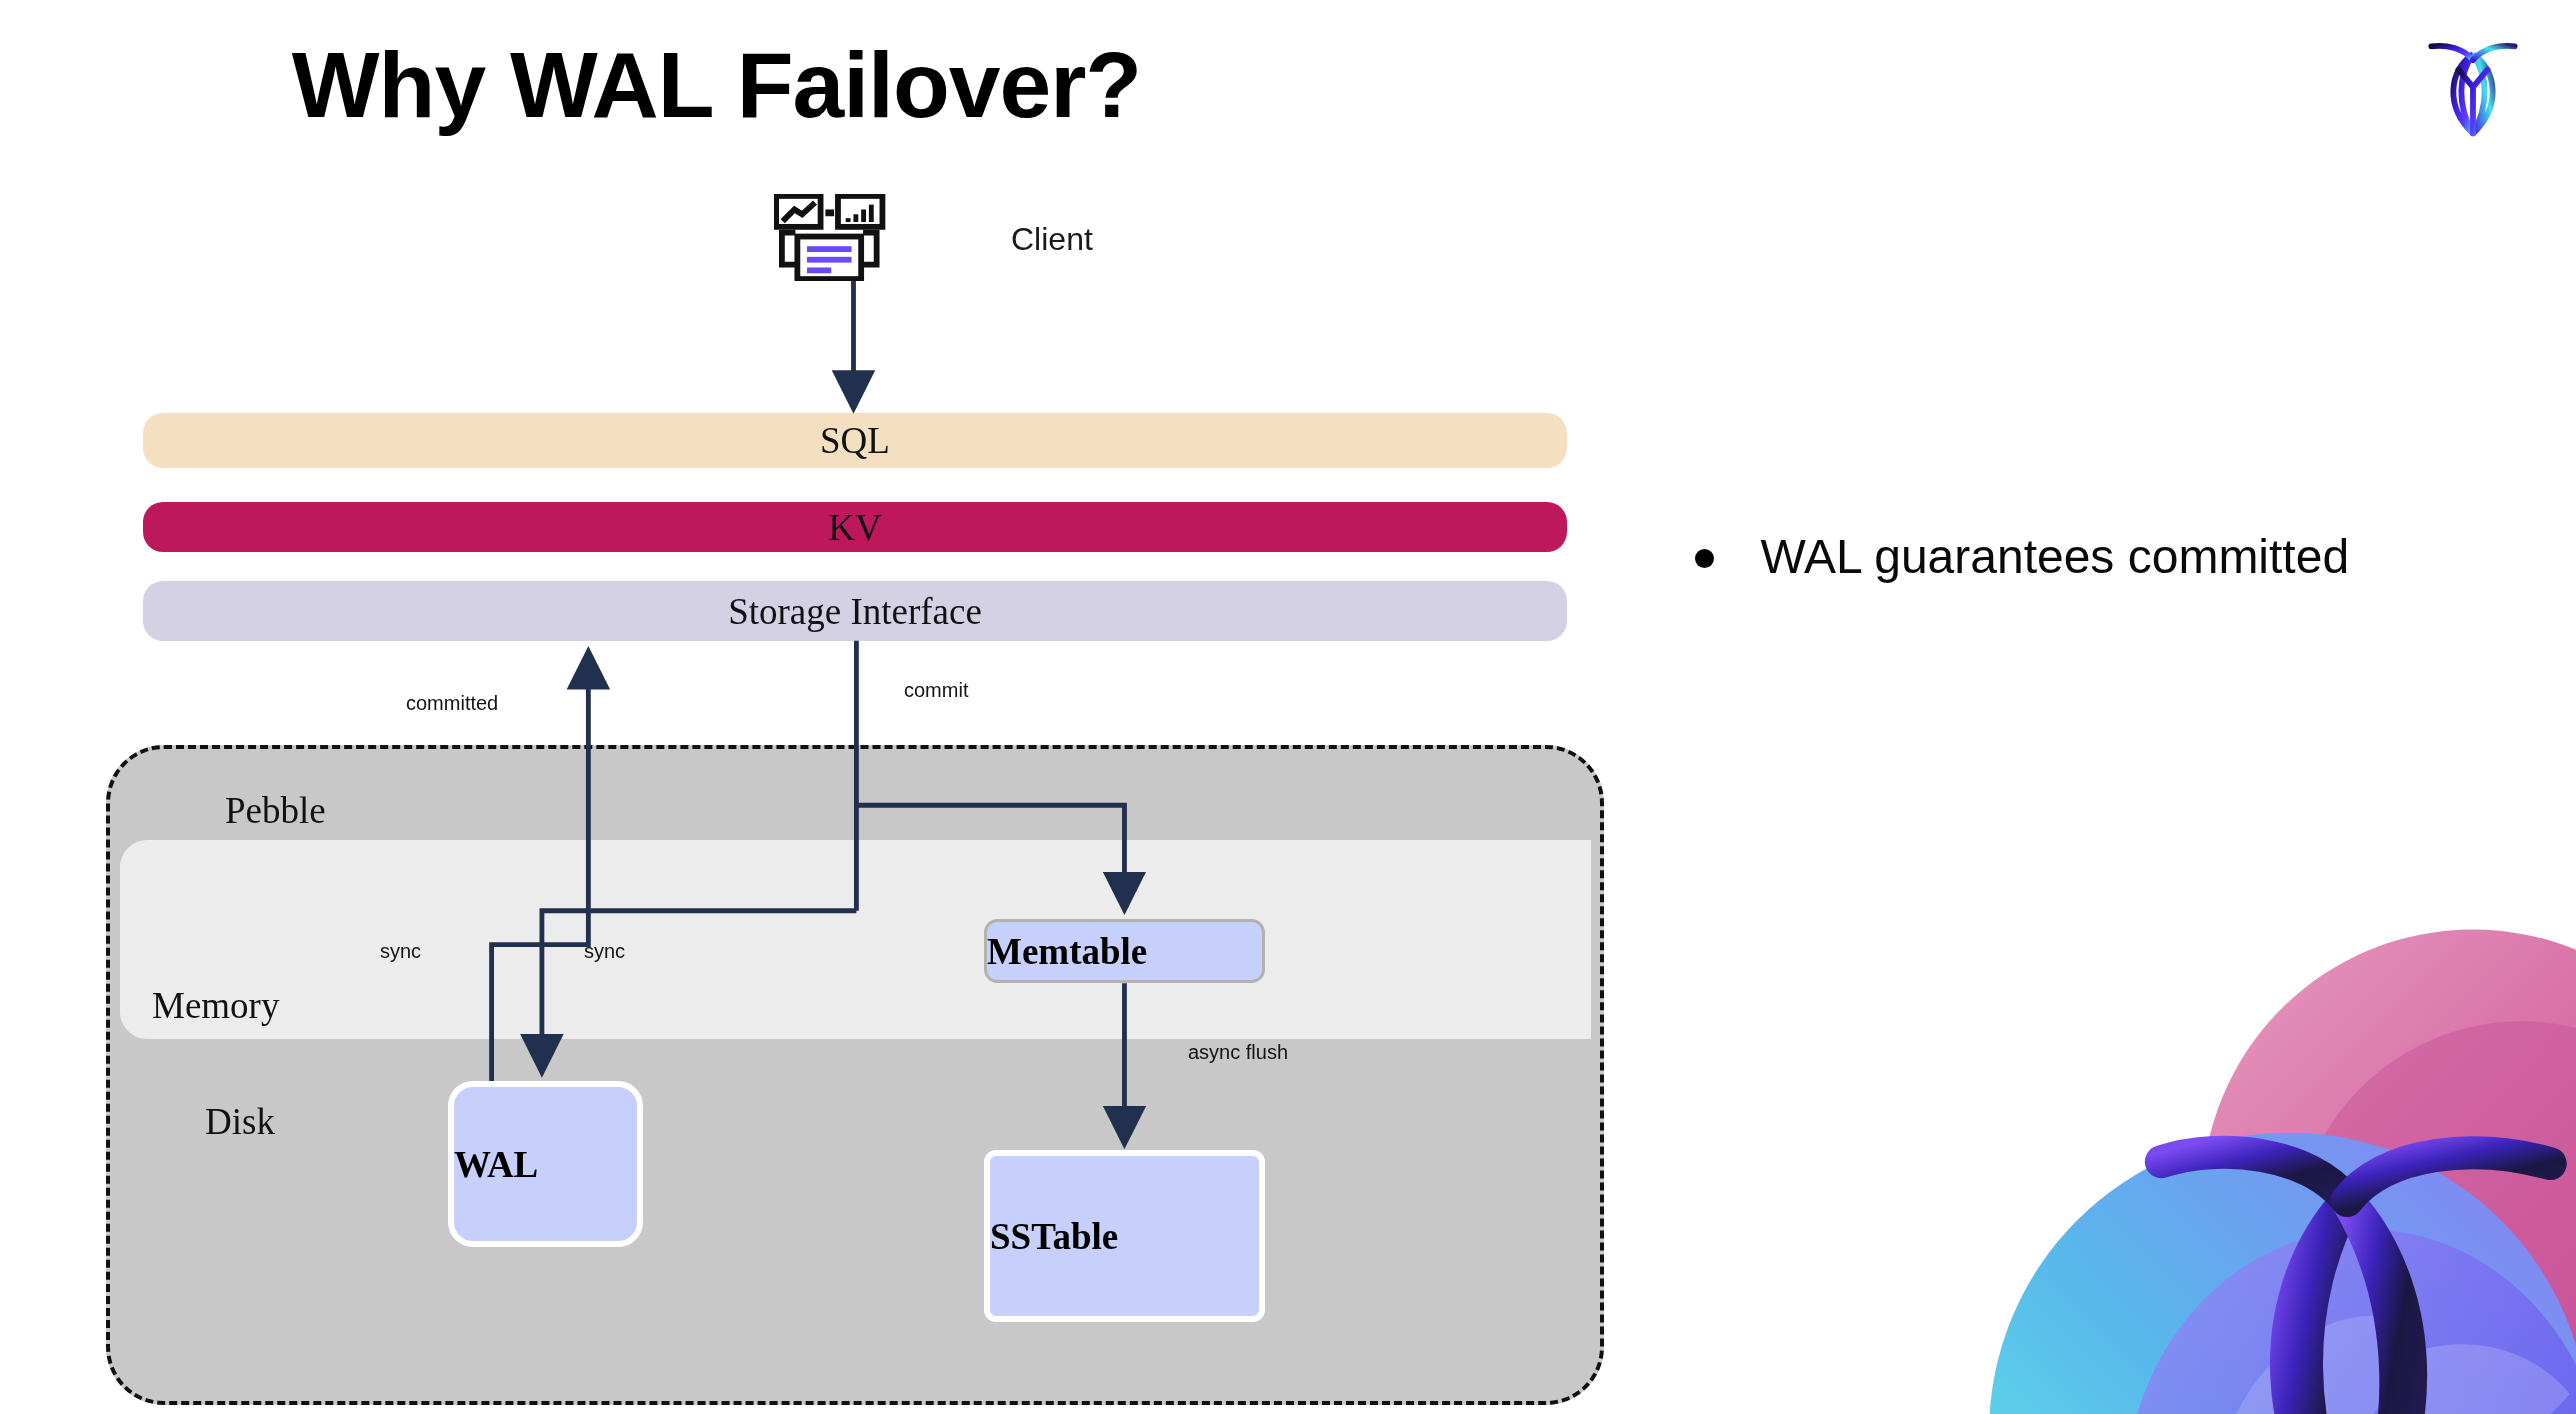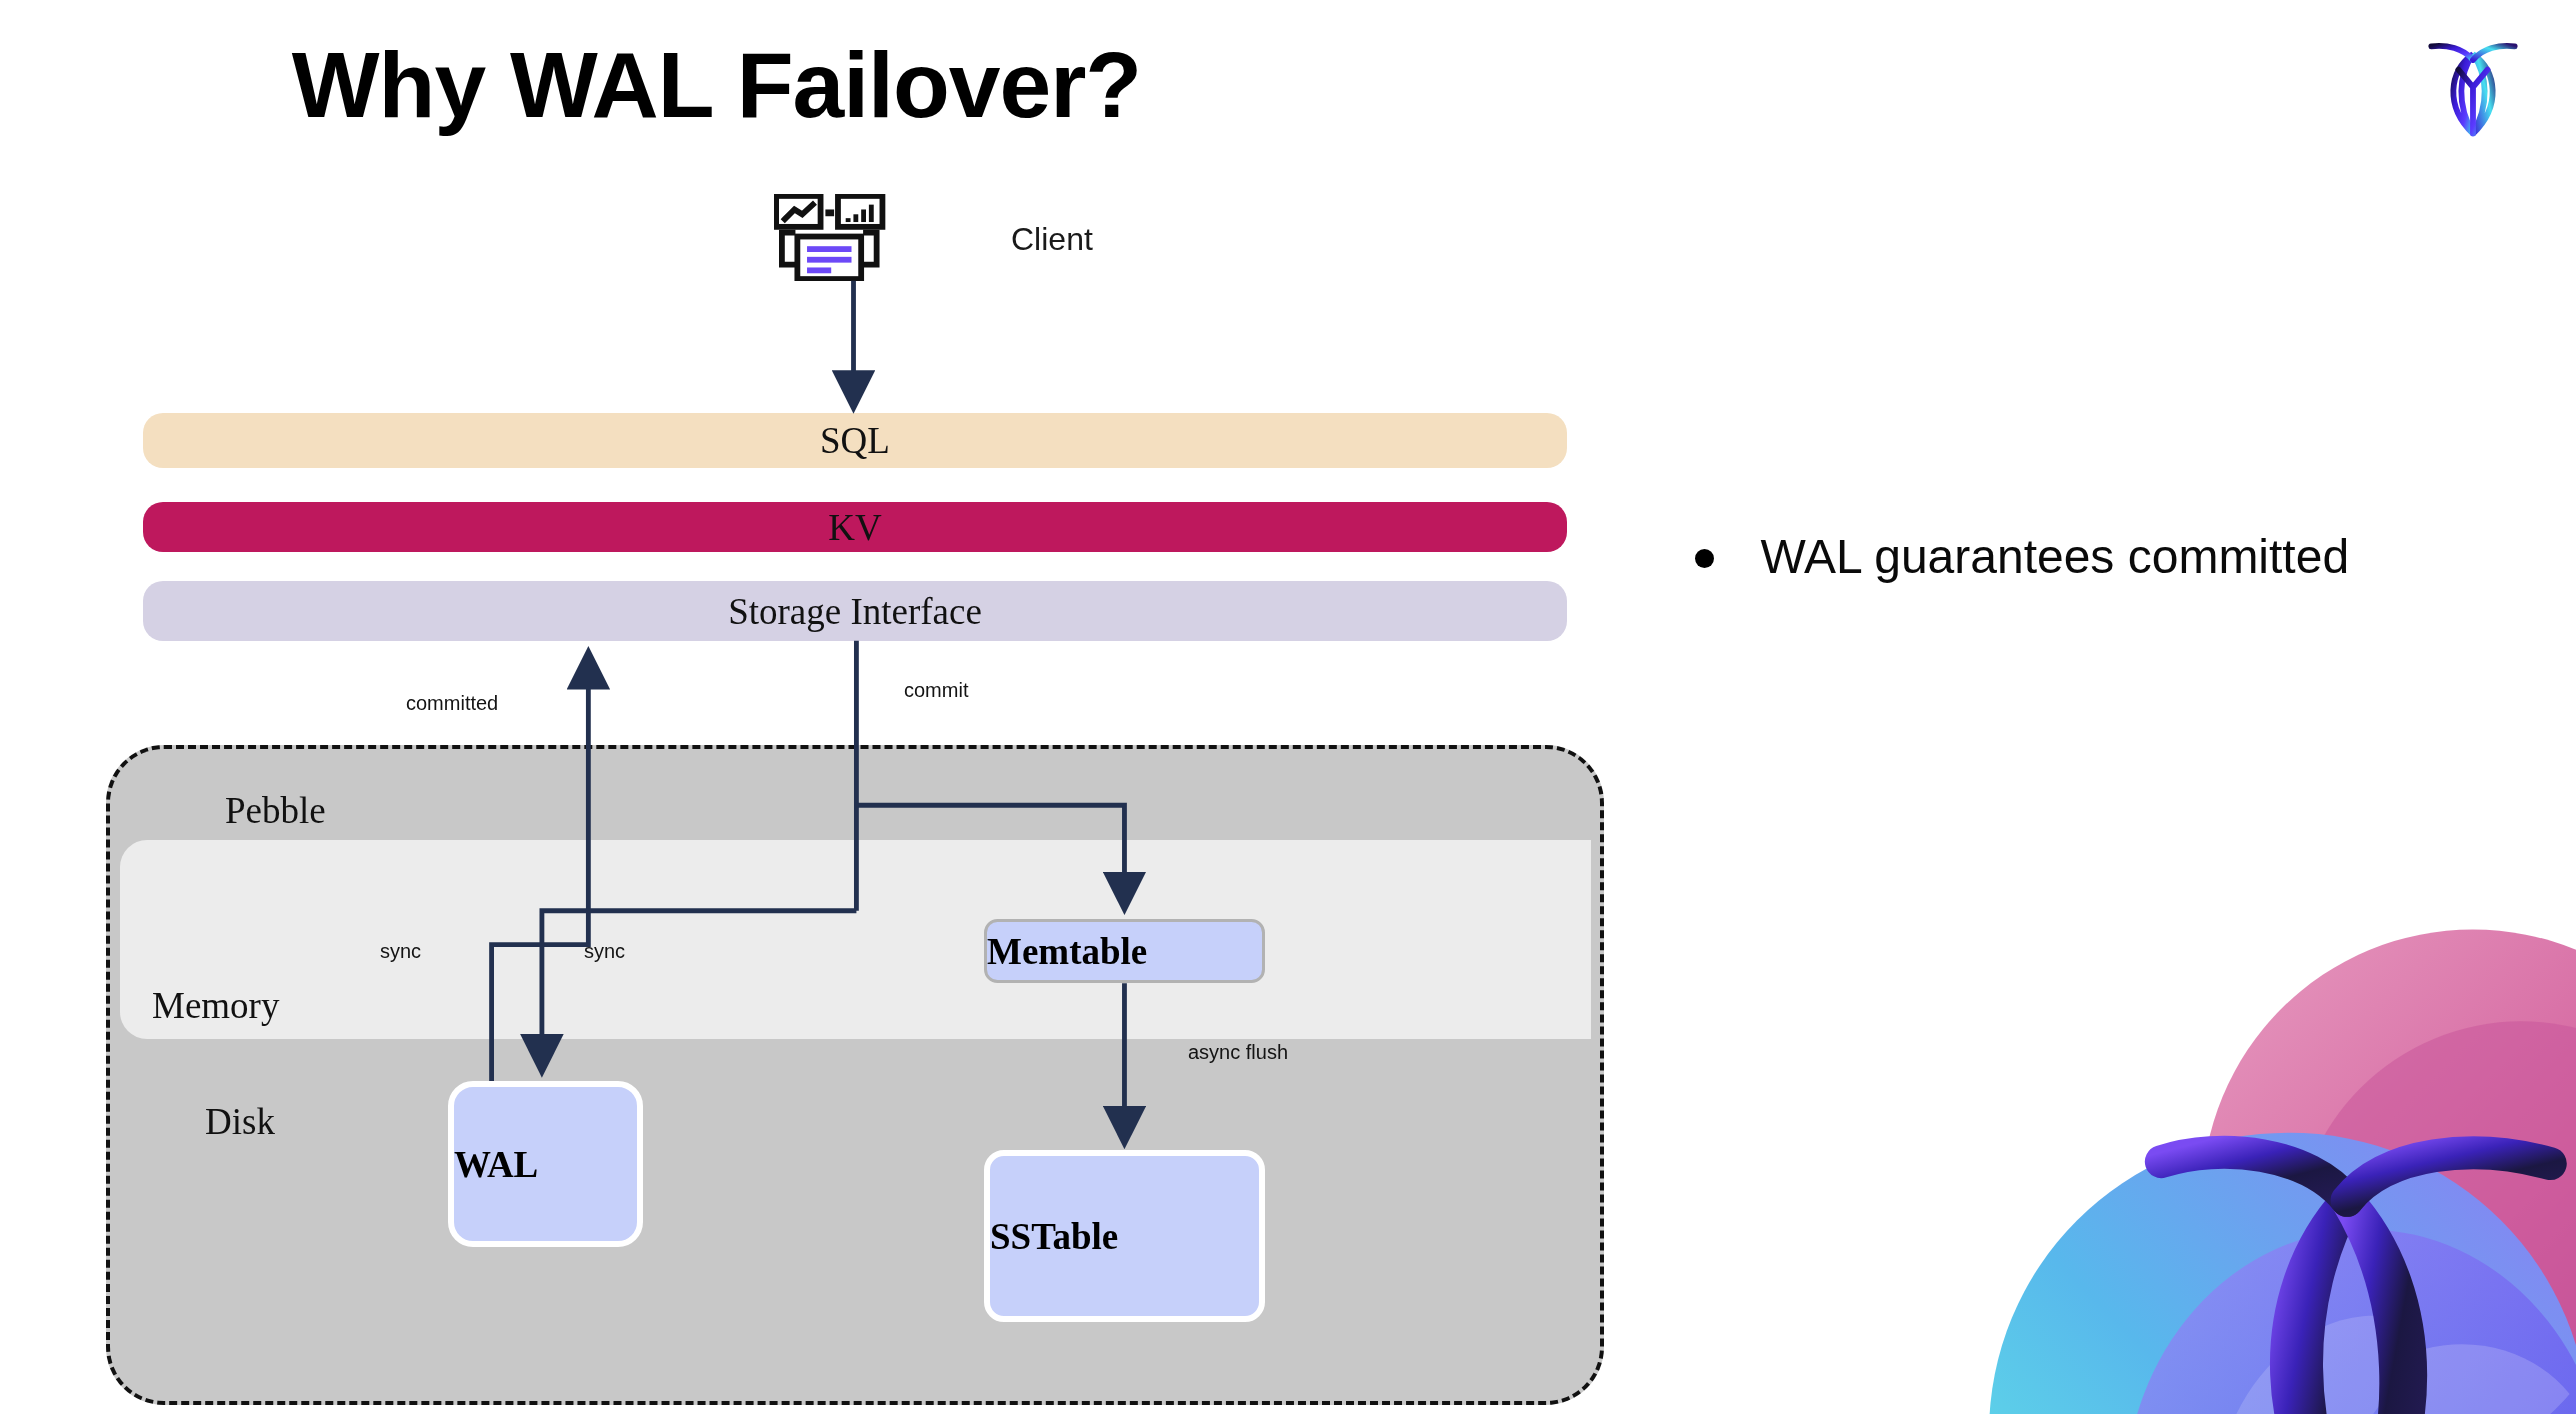--- a/index.html
+++ b/index.html
@@ -140,21 +140,21 @@
     left: 448px; top: 1081px;
     width: 195px; height: 166px;
     border: 6.8px solid #ffffff;
     border-radius: 25px;
     font-size: 37px;
   }
   #node-sstable {
     left: 984px; top: 1150px;
     width: 281px; height: 172px;
     border: 6.8px solid #ffffff;
-    border-radius: 20px;
+    border-radius: 12px;
     font-size: 37px;
   }
 
   
   .edge-label {
     position: absolute;
     font-family: "Liberation Sans", sans-serif;
     font-size: 20px;
     color: #141414;
     white-space: nowrap;

